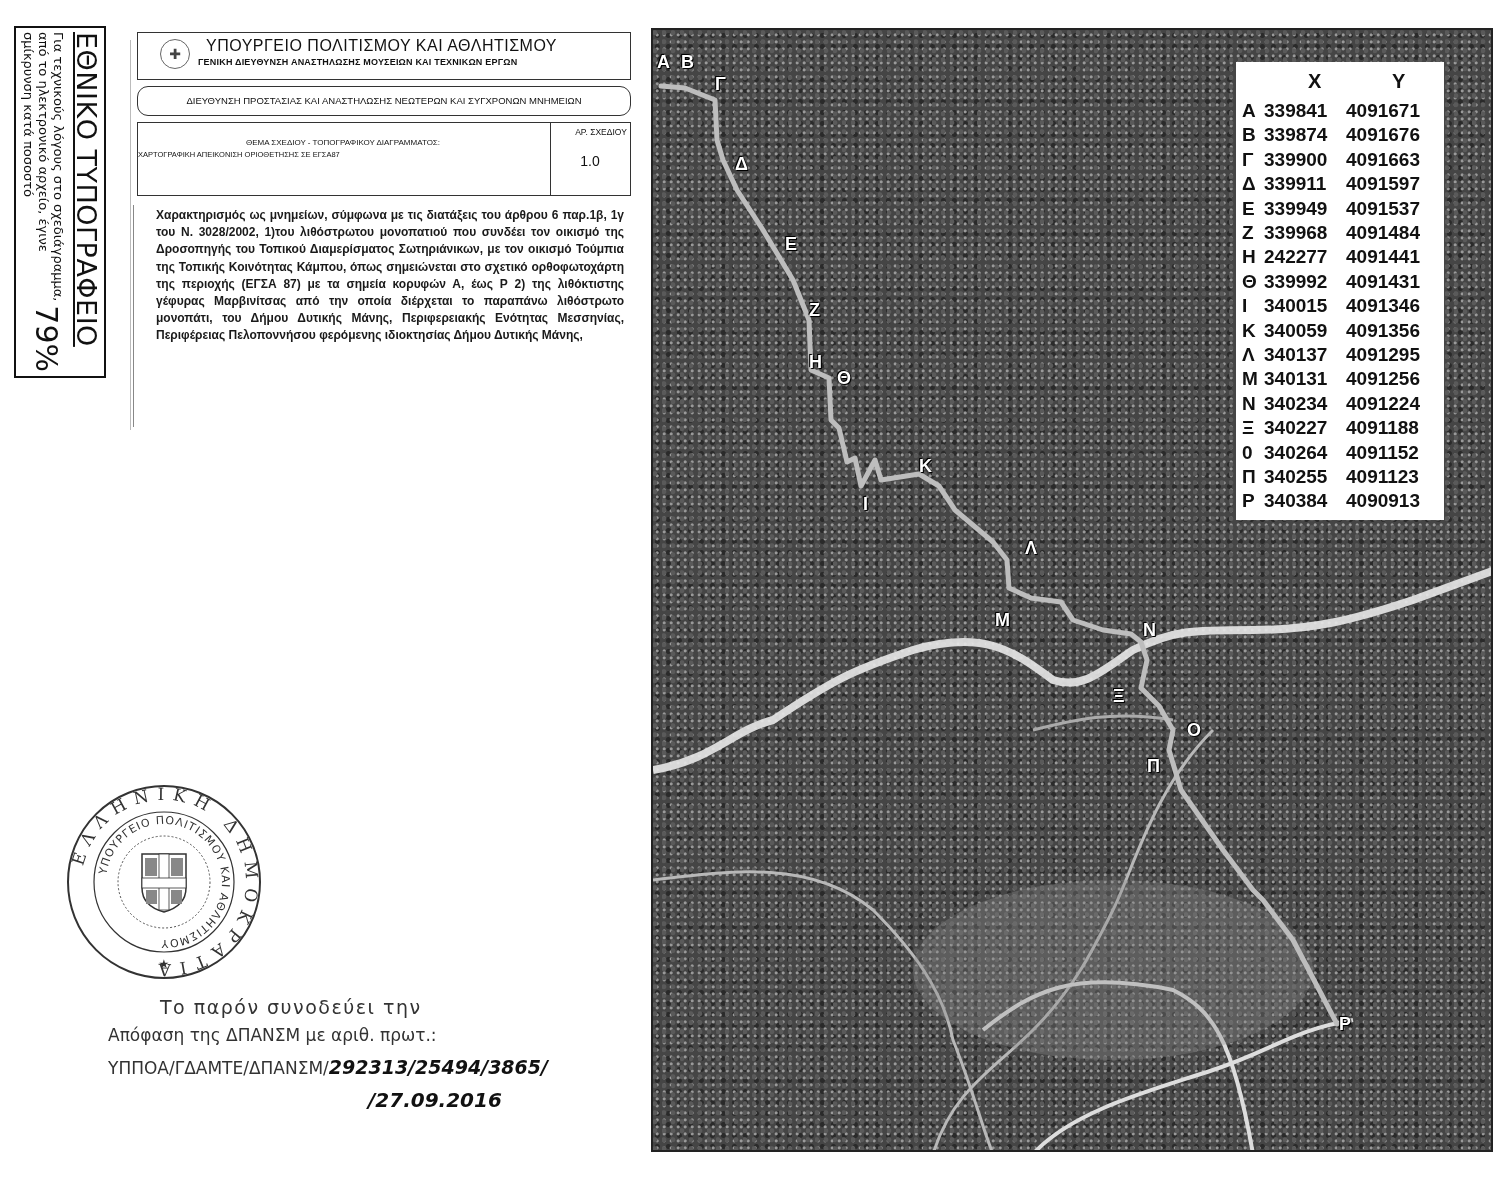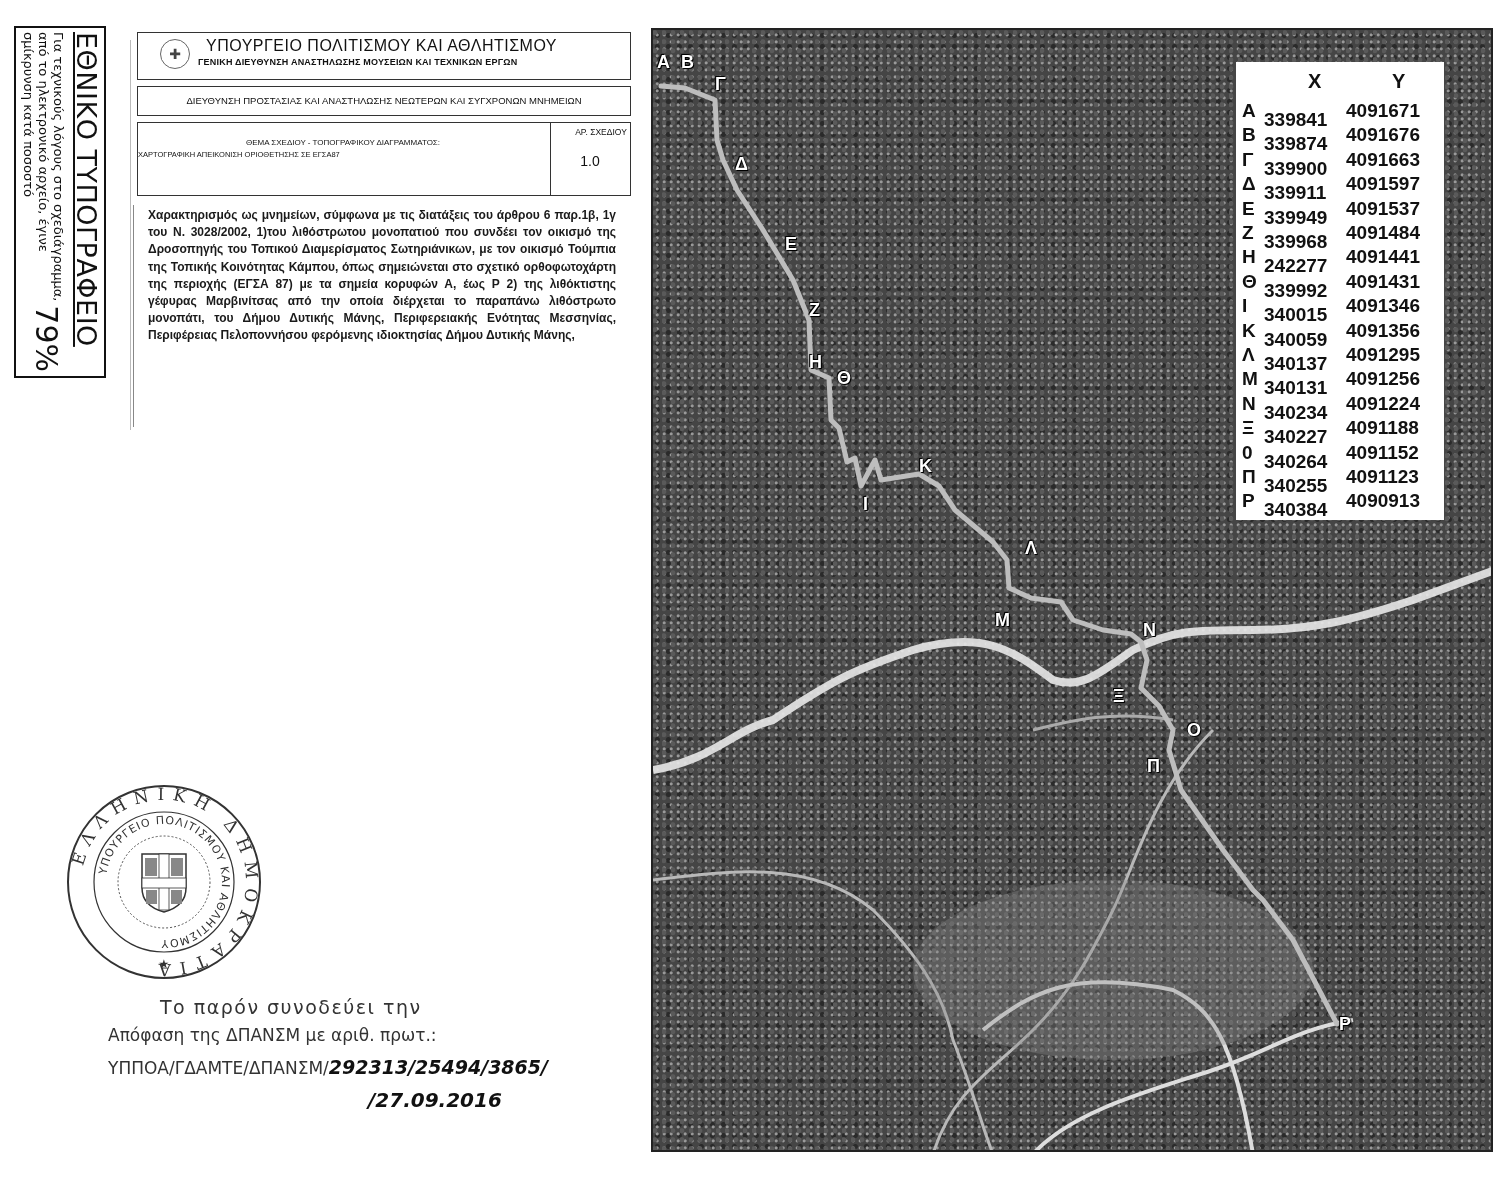--- a/index.html
+++ b/index.html
@@ -10,34 +10,34 @@
   .stamp-box{left:14px;top:26px;width:92px;height:352px;border:2px solid #111;box-sizing:border-box;}
   .stamp-rot{position:absolute;left:50%;top:50%;width:348px;height:88px;transform:translate(-50%,-50%) rotate(90deg);}
   .stamp-title{position:absolute;left:4px;top:2px;font-size:27px;letter-spacing:0.5px;text-decoration:underline;font-family:"DejaVu Sans",sans-serif;}
   .stamp-lines{position:absolute;left:4px;top:38px;font-size:13px;line-height:15px;font-family:"DejaVu Sans",sans-serif;}
   .stamp-pct{position:absolute;right:4px;top:40px;font-size:30px;font-family:"DejaVu Sans",sans-serif;}
   .stamp-line-left{left:130px;top:40px;width:1px;height:390px;background:#bbb;}
 
   
   .tb{left:137px;width:494px;border:1.5px solid #333;box-sizing:border-box;}
   .tb1{top:32px;height:48px;}
-  .tb2{top:86px;height:30px;}
+  .tb2{top:86px;height:30px;border-radius:11px;}
   .tb3{top:122px;height:74px;}
   .tb-emblem{position:absolute;left:22px;top:6px;width:28px;height:28px;border-radius:50%;border:1px solid #666;display:flex;align-items:center;justify-content:center;font-size:14px;color:#444;}
   .tb-ministry{position:absolute;left:68px;top:4px;font-size:16px;letter-spacing:0.5px;}
   .tb-general{position:absolute;left:60px;top:24px;font-size:9px;font-weight:bold;letter-spacing:0.2px;}
   .tb-directorate{position:absolute;left:0;right:0;top:8px;text-align:center;font-size:9.5px;}
   .tb-theme-label{position:absolute;left:0;width:410px;top:15px;text-align:center;font-size:8px;}
   .tb-theme-value{position:absolute;left:0;width:410px;top:27px;text-align:left;font-size:7.5px;}
   .tb-divider{position:absolute;left:412px;top:0;bottom:0;width:1px;background:#333;}
   .tb-num-label{position:absolute;left:412px;right:0;top:4px;text-align:center;font-size:8.5px;padding-left:22px;}
   .tb-num{position:absolute;left:412px;right:0;top:30px;text-align:center;font-size:14px;}
 
   
-  .desc{left:148px;top:207px;width:468px;font-size:12px;line-height:17.2px;text-align:justify;font-weight:bold;color:#1a1a1a;}
+  .desc{left:156px;top:207px;width:468px;font-size:12px;line-height:17.2px;text-align:justify;font-weight:bold;color:#1a1a1a;}
   .desc-bar{left:133px;top:205px;width:1px;height:222px;background:#888;}
 
   
   .seal{left:64px;top:782px;width:200px;height:200px;}
 
   
   .note1{left:160px;top:996px;font-size:19px;letter-spacing:1.5px;font-family:"DejaVu Sans",sans-serif;color:#333;}
   .note2{left:108px;top:1025px;font-size:17px;font-family:"DejaVu Sans",sans-serif;color:#333;}
   .note3{left:108px;top:1056px;font-size:17px;font-family:"DejaVu Sans",sans-serif;color:#333;}
   .note3 .hand{font-style:italic;font-weight:bold;font-size:19px;color:#111;font-family:"DejaVu Sans",sans-serif;}
@@ -51,21 +51,21 @@
       radial-gradient(circle at 40% 50%, #2a2a2a 0 2px, transparent 3px) 0 0/11px 11px,
       #454545;}
   .map svg{position:absolute;left:0;top:0;}
   .pt-label{position:absolute;font-weight:bold;font-size:18px;color:#fff;text-shadow:0 0 2px #000,1px 1px 0 #000,-1px -1px 0 #000;font-family:"Liberation Sans",sans-serif;}
 
   
   .coords{left:1236px;top:62px;width:208px;height:458px;background:#fff;box-sizing:border-box;}
   .coords-head{position:absolute;top:8px;font-size:20px;font-weight:bold;}
   .coords-row{position:absolute;left:6px;height:24.4px;font-size:19px;font-weight:bold;display:flex;white-space:nowrap;}
   .coords-row .lab{width:22px;}
-  .coords-row .x{width:82px;margin-top:9px;}
+  .coords-row .x{width:82px;}
   .coords-row .y{width:90px;}
 </style>
 </head>
 <body>
 
 <div class="abs stamp-box">
   <div class="stamp-rot">
     <div class="stamp-title">ΕΘΝΙΚΟ ΤΥΠΟΓΡΑΦΕΙΟ</div>
     <div class="stamp-lines">
       <div>Για τεχνικούς λόγους στο σχεδιάγραμμα,</div>

